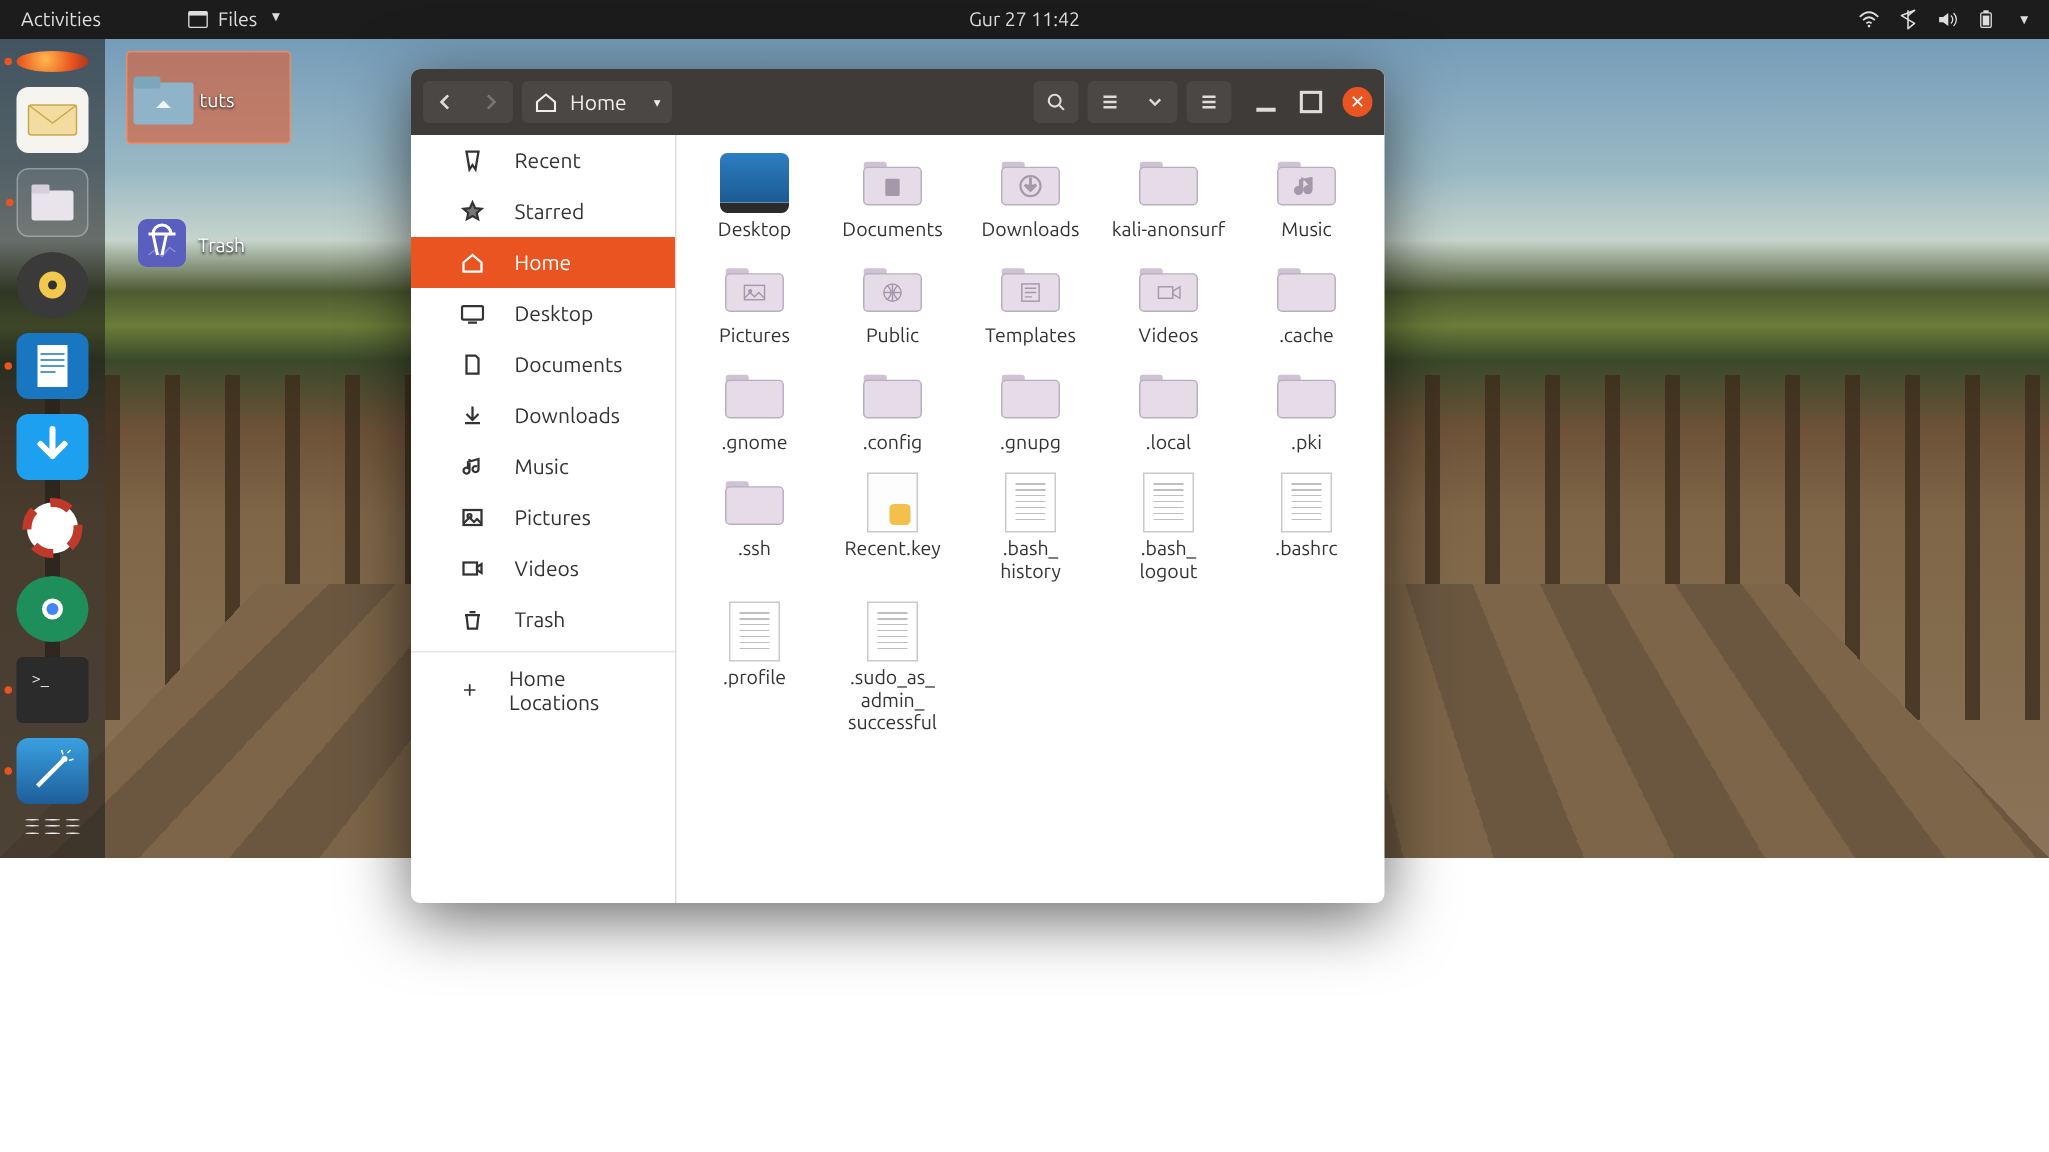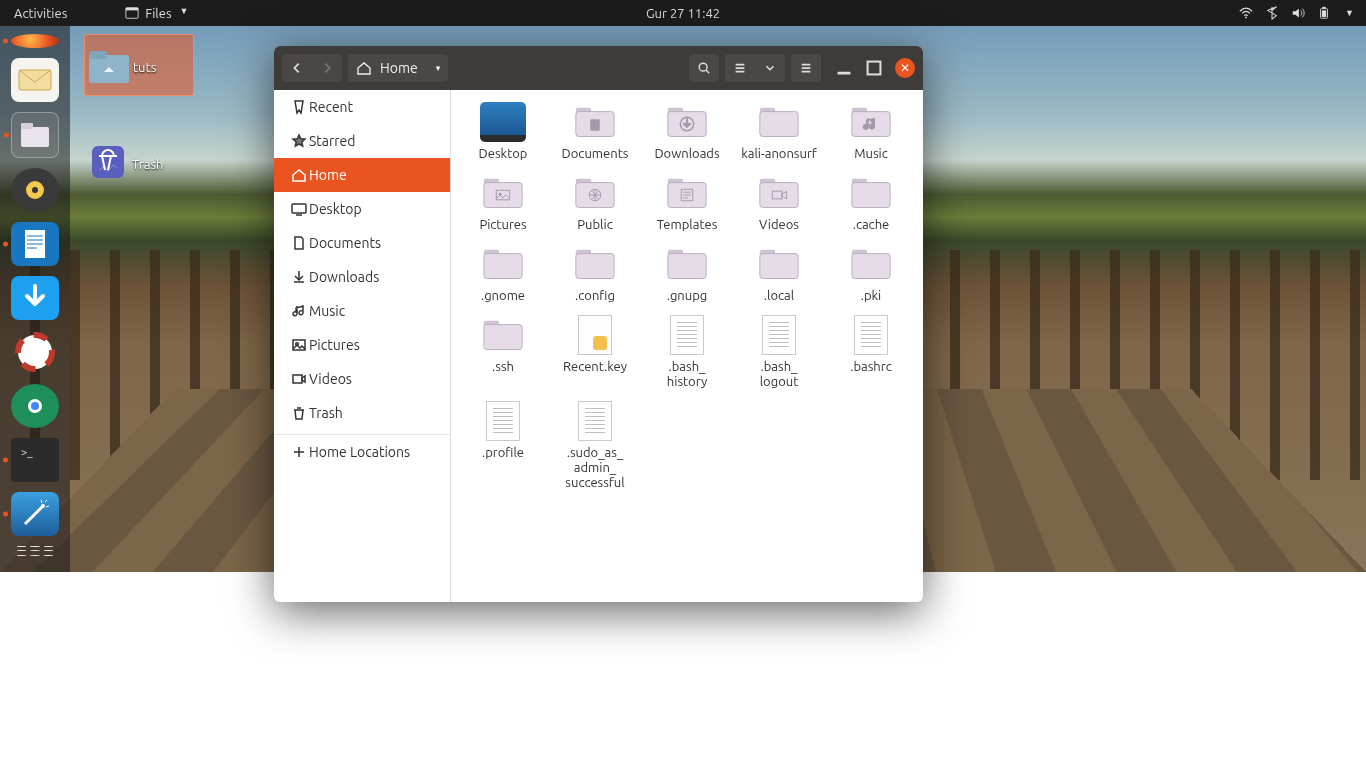--- a/index.html
+++ b/index.html
@@ -50,21 +50,21 @@
 .tb-btn.disabled{opacity:.3;}
 .tb-btn svg{width:14px;height:14px;fill:currentColor;stroke:currentColor;}
 .pathbox{display:flex;align-items:center;background:#4b4744;border-radius:4px;height:28px;padding:0 8px;color:#eee;font-size:14px;gap:8px;}
 .spacer{flex:1;}
 .winctl{display:flex;align-items:center;gap:12px;margin-left:8px;}
 .winctl .ctl{width:18px;height:18px;display:flex;align-items:center;justify-content:center;color:#ddd;cursor:pointer;}
 .winctl .close{width:20px;height:20px;border-radius:50%;background:#e95420;color:#fff;font-size:12px;}
 
 .winbody{flex:1;display:flex;min-height:0;}
 .sidebar{width:177px;border-right:1px solid #ddd;display:flex;flex-direction:column;font-size:14px;color:#333;overflow:hidden;}
-.sbitem{display:flex;align-items:center;gap:2px;padding:9px 17px;cursor:pointer;}
+.sbitem{display:flex;align-items:center;gap:20px;padding:9px 33px;cursor:pointer;}
 .sbitem.active{background:#e95420;color:#fff;}
 .sbitem svg{width:16px;height:16px;fill:none;stroke:currentColor;stroke-width:1.5;}
 .sbitem.active svg{stroke:#fff;fill:none;}
 .sbsep{border-top:1px solid #e5e5e5;margin-top:4px;}
 .content{flex:1;padding:8px 6px;overflow:auto;}
 .grid{display:grid;grid-template-columns:repeat(5,1fr);gap:4px 0;}
 .item{display:flex;flex-direction:column;align-items:center;text-align:center;font-size:13px;color:#333;padding:4px 2px;cursor:pointer;}
 .item .ic{width:46px;height:40px;margin-bottom:4px;}
 .item .lbl{line-height:1.15;word-break:break-word;max-width:86px;}
 

